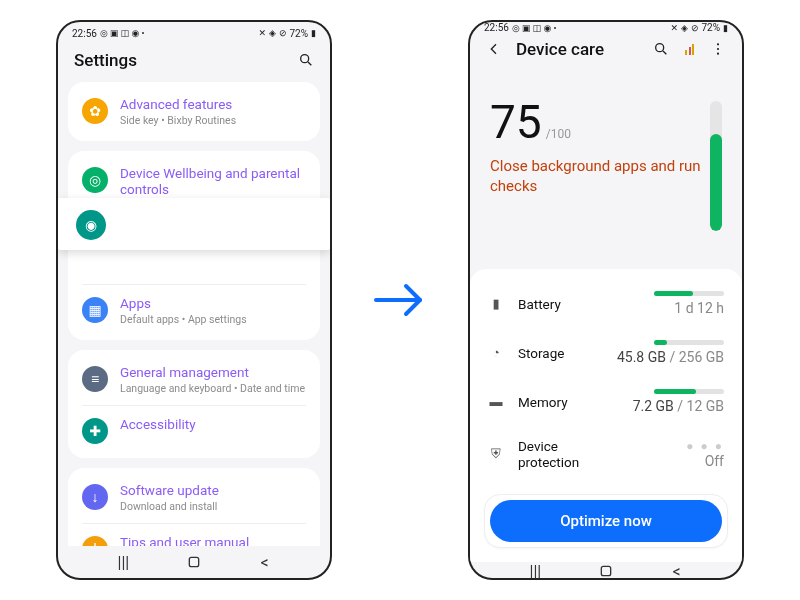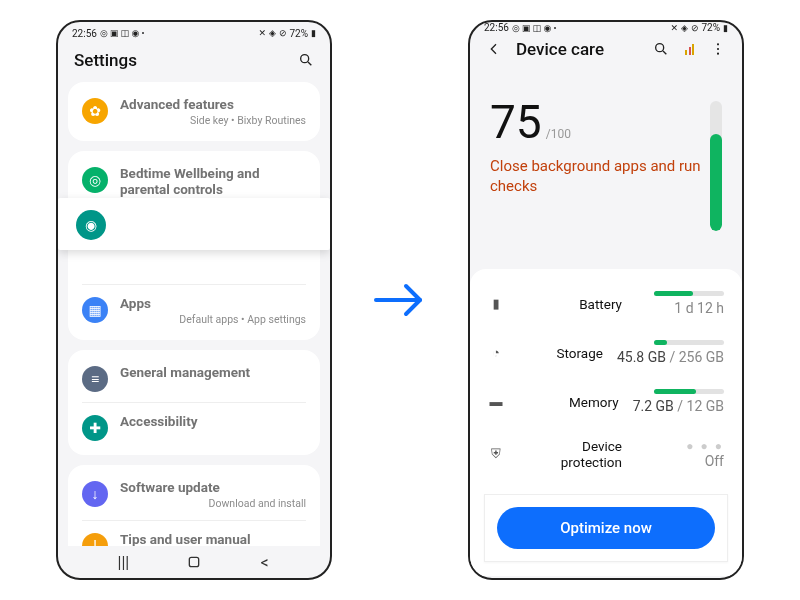--- a/index.html
+++ b/index.html
@@ -22,22 +22,22 @@
   .hicon { width:16px; height:16px; color:#222; }
 
   .content { flex:1; overflow:hidden; padding: 0 10px; position:relative; }
 
   .card { background:#fff; border-radius:16px; margin-bottom:10px; padding: 4px 0; }
   .card:first-child { margin-top: 2px;}
   .row { display:flex; align-items:flex-start; gap:12px; padding: 10px 14px; }
   .card .divider { height:1px; background:#eee; margin:0 14px; }
   .iconcirc { width:26px; height:26px; border-radius:50%; flex:0 0 26px; display:flex; align-items:center; justify-content:center; color:#fff; font-size:14px; margin-top:2px;}
   .rowtext { flex:1; min-width:0;}
-  .row-title { font-size:13.5px; color:#737373; font-weight:700; line-height:1.2;}
-  .row-sub { font-size:10.5px; color:#8c8c8c; margin-top:2px; white-space: normal; text-align: right;}
+  .row-title { font-size:13.5px; color:#8b5cf6; font-weight:400; line-height:1.2;}
+  .row-sub { font-size:10.5px; color:#8c8c8c; margin-top:2px; white-space: normal;}
 
   .highlight {
     position:absolute; left:0; right:0;
     background:#fff; box-shadow: 0 3px 10px rgba(0,0,0,.15);
     border-radius:2px; padding: 10px 18px; display:flex; gap:14px; align-items:flex-start;
   }
   .highlight .iconcirc { width:30px; height:30px; flex:0 0 30px;}
   .highlight .row-title { font-size:15px;}
 
   .navbar { height:32px; display:flex; justify-content:space-around; align-items:center; padding: 0 30px; }
@@ -47,30 +47,30 @@
   .score-wrap { padding: 30px 20px 20px 20px; display:flex; gap:14px; position:relative; min-height: 200px;}
   .score-num { font-size:46px; font-weight:400; color:#111; line-height:1;}
   .score-den { font-size:12px; color:#999; }
   .score-msg { font-size:15px; color:#c2410c; margin-top:12px; line-height:1.3;}
   .gauge { position:absolute; right:20px; top:32px; width:12px; height:130px; background:#e5e5e5; border-radius:6px; overflow:hidden;}
   .gauge-fill { position:absolute; bottom:0; left:0; right:0; background:#0fb460; border-radius:6px;}
 
   .metrics { background:#fff; border-radius:16px 16px 0 0; padding: 10px 16px 4px 16px;}
   .metric { display:flex; align-items:center; gap:14px; padding:12px 2px;}
   .metric .micon { width:16px; text-align:center; color:#555; font-size:13px;}
-  .metric .mlabel { flex:1; font-size:13.5px; color:#111;text-align:right;}
+  .metric .mlabel { flex:1; font-size:13.5px; color:#111;}
   .metric .mright { text-align:right; min-width:88px;}
   .mbar { width:70px; height:5px; background:#e2e2e2; border-radius:3px; margin-left:auto; margin-bottom:4px; position:relative;}
   .mbar-fill { position:absolute; left:0; top:0; bottom:0; background:#0fb460; border-radius:3px;}
   .mval { font-size:14px; color:#888;}
   .mval .strong { color:#444;}
   .dots { letter-spacing:2px; color:#ccc; font-size:12px;}
 
   .optimize-wrap { background:#fff; padding: 8px 14px 14px 14px;}
-  .optimize-card { background:#fff; border:1px solid #eee; border-radius:0; padding:12px; box-shadow:0 1px 2px rgba(0,0,0,.04);}
+  .optimize-card { background:#fff; border:1px solid #eee; border-radius:16px; padding:5px; box-shadow:0 1px 2px rgba(0,0,0,.04);}
   .optimize-btn { width:100%; background:#0d6efd; color:#fff; border:none; border-radius:22px; padding:12px 0; font-size:15px; font-weight:500;}
 
   .bars-icon { display:inline-flex; align-items:flex-end; gap:1.5px; height:12px;}
   .bars-icon span { width:2px; background:#d9a400; display:block;}
 
   .arrow { color:#0d6efd; font-size:48px; font-weight:300; display:flex; align-items:center;}
 </style>
 </head>
 <body>
 
@@ -109,21 +109,21 @@
             <div class="row-title">Advanced features</div>
             <div class="row-sub">Side key  •  Bixby Routines</div>
           </div>
         </div>
       </div>
 
       <div class="card">
         <div class="row">
           <div class="iconcirc" style="background:#05b16a">◎</div>
           <div class="rowtext">
-            <div class="row-title">Bedtime Wellbeing and parental controls</div>
+            <div class="row-title">Device Wellbeing and parental controls</div>
             <div class="row-sub">Screen time  •  App timers  •  Bedtime mode</div>
           </div>
         </div>
         <div style="height:48px"></div>
         <div class="divider"></div>
         <div class="row">
           <div class="iconcirc" style="background:#3b82f6">▦</div>
           <div class="rowtext">
             <div class="row-title">Apps</div>
             <div class="row-sub">Default apps  •  App settings</div>
@@ -133,20 +133,21 @@
 
       <div class="highlight" style="top:118px;">
         <div class="iconcirc" style="background:#009688">◉</div>
       </div>
 
       <div class="card">
         <div class="row">
           <div class="iconcirc" style="background:#5b6b84">≡</div>
           <div class="rowtext">
             <div class="row-title">General management</div>
+            <div class="row-sub">Language and keyboard  •  Date and time</div>
           </div>
         </div>
         <div class="divider"></div>
         <div class="row">
           <div class="iconcirc" style="background:#009688">✚</div>
           <div class="rowtext">
             <div class="row-title">Accessibility</div>
           </div>
         </div>
       </div>

